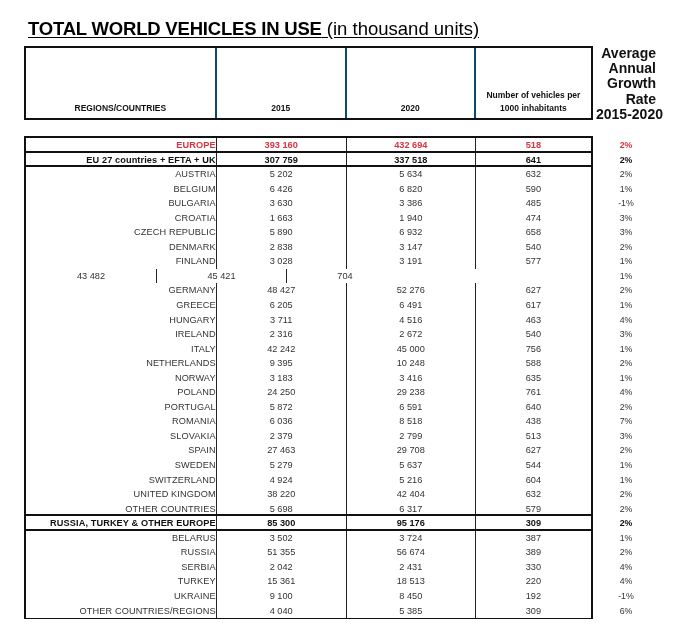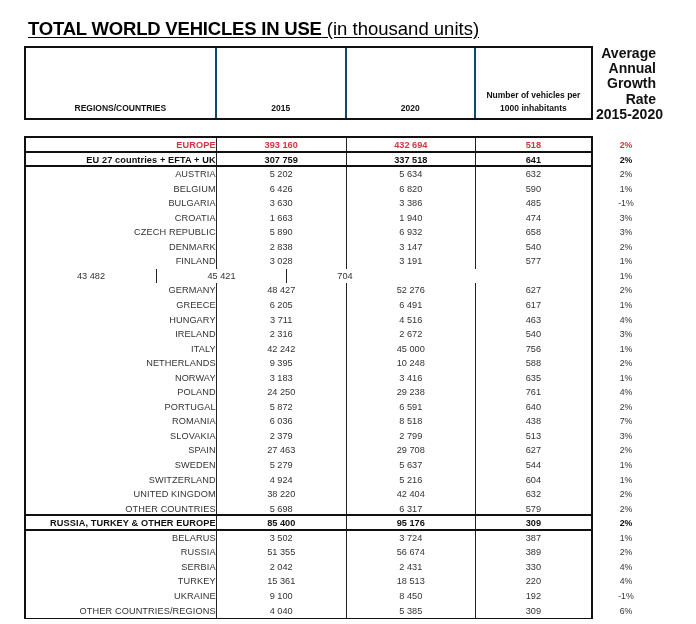--- a/index.html
+++ b/index.html
@@ -218,21 +218,21 @@
       <div class="cell v3">632</div>
     </div>
     <div class="row sep-bottom">
       <div class="cell name">OTHER COUNTRIES</div>
       <div class="cell v1">5 698</div>
       <div class="cell v2">6 317</div>
       <div class="cell v3">579</div>
     </div>
     <div class="row bold sep-bottom">
       <div class="cell name">RUSSIA, TURKEY &amp; OTHER EUROPE</div>
-      <div class="cell v1">85 400</div>
+      <div class="cell v1">85 300</div>
       <div class="cell v2">95 176</div>
       <div class="cell v3">309</div>
     </div>
     <div class="row">
       <div class="cell name">BELARUS</div>
       <div class="cell v1">3 502</div>
       <div class="cell v2">3 724</div>
       <div class="cell v3">387</div>
     </div>
     <div class="row">

